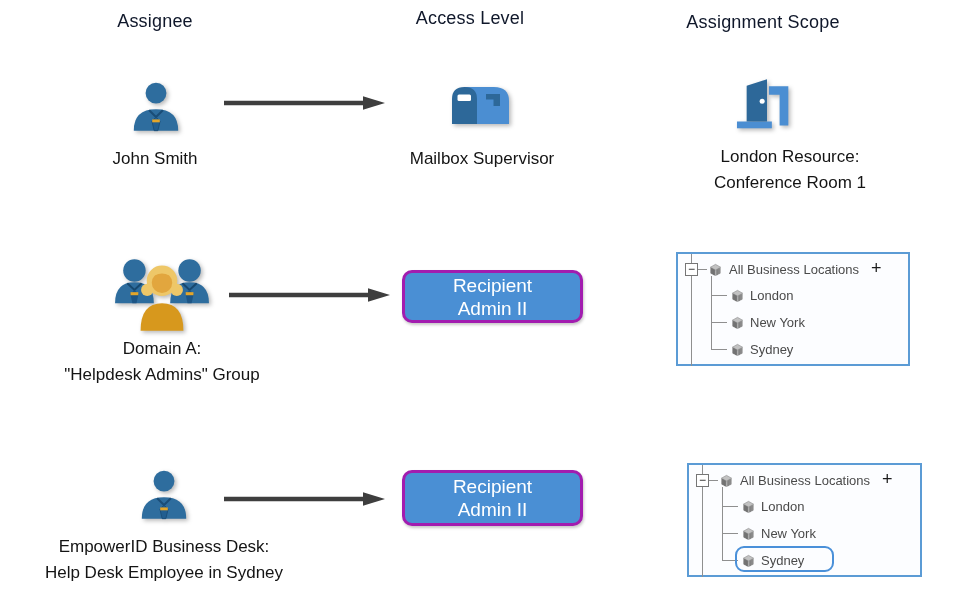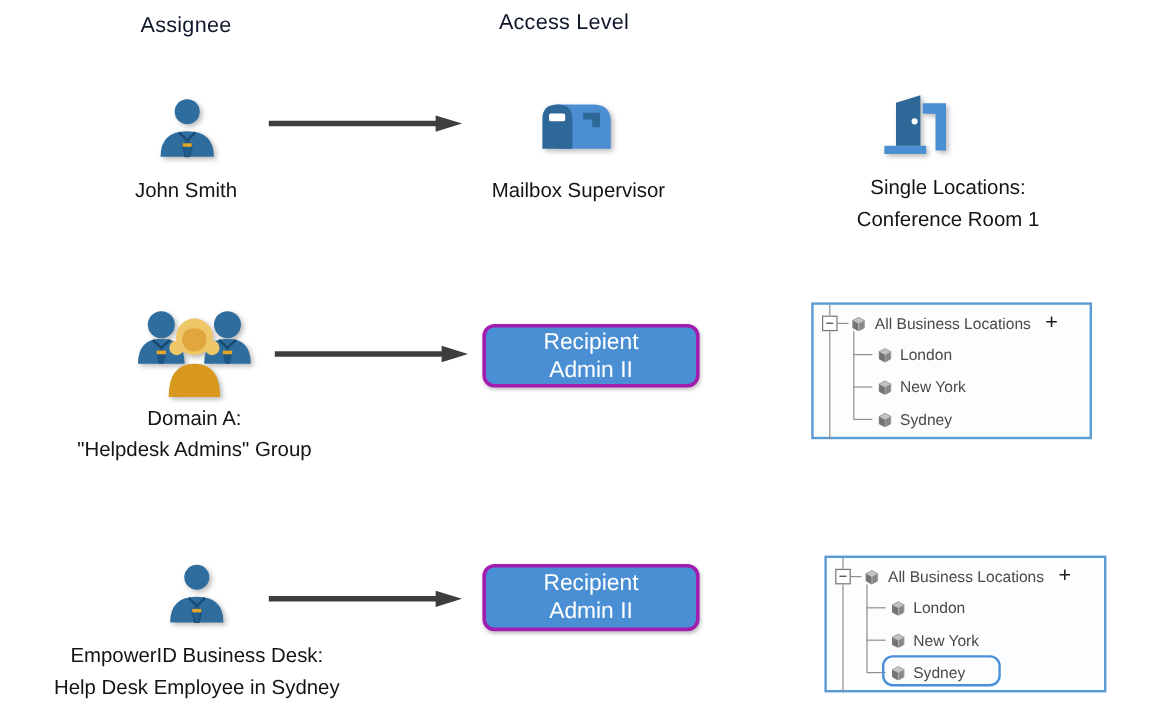--- a/index.html
+++ b/index.html
@@ -21,20 +21,21 @@
   .plus{position:absolute;font-size:18px;color:#1c1c1c;cursor:pointer;}
   .hl{position:absolute;box-sizing:border-box;border:2px solid #4a90d9;border-radius:9px;}
 </style>
 </head>
 <body>
 
 <div id="canvas">
 
   <div class="abs hdr" style="left:75px;top:11px;width:160px;">Assignee</div>
   <div class="abs hdr" style="left:390px;top:8px;width:160px;">Access Level</div>
+  <div class="abs hdr" style="left:673px;top:12px;width:180px;">Assignment Scope</div>
 
   <svg class="abs icn" style="left:127px;top:79px;" width="58" height="58" viewBox="0 0 64 64">
     <circle cx="32" cy="15.5" r="11.5" fill="#2e6d9e"></circle>
     <path d="M7.5 57 Q7.5 33.5 32 33.5 Q56.5 33.5 56.5 57 Z" fill="#2e6d9e"></path>
     <path d="M24.5 34.5 L32 42 L39.5 34.5" fill="none" stroke="#1a4d77" stroke-width="2.2"></path>
     <polygon points="32,42 36.5,46.5 34,57 30,57 27.5,46.5" fill="#215e90" stroke="#1a4d77" stroke-width="1"></polygon>
     <rect x="27.8" y="44.6" width="8.4" height="3.2" fill="#e3a62b"></rect>
   </svg>
 
   <svg class="abs" style="left:222px;top:95px;" width="165" height="16" viewBox="0 0 165 16">
@@ -52,21 +53,21 @@
   <svg class="abs icn" style="left:736px;top:75px;" width="62" height="62" viewBox="0 0 64 62">
     <rect x="1" y="47" width="36" height="7" fill="#4b8ed2"></rect>
     <polygon points="11,10 32,3.5 32,47 11,47" fill="#2d6899"></polygon>
     <circle cx="27" cy="26" r="2.6" fill="#ffffff"></circle>
     <path d="M34 15 H49.5 V51" fill="none" stroke="#4b8ed2" stroke-width="9"></path>
   </svg>
 
   <div class="abs lbl" style="left:85px;top:146px;width:140px;">John Smith</div>
   <div class="abs lbl" style="left:392px;top:146px;width:180px;">Mailbox Supervisor</div>
   <div class="abs lbl" style="left:695px;top:144px;width:190px;">
-    <div>Single Locations:</div>
+    <div>London Resource:</div>
     <div>Conference Room 1</div>
   </div>
 
   <svg class="abs icn" style="left:113px;top:253px;" width="98" height="82" viewBox="0 0 96 80">
     <circle cx="21" cy="17" r="11" fill="#2e6d9e"></circle>
     <path d="M2 49 Q2 28.5 21 28.5 Q40 28.5 40 49 Z" fill="#2e6d9e"></path>
     <path d="M14 29.5 L21 36 L28 29.5" fill="none" stroke="#17486f" stroke-width="2"></path>
     <polygon points="21,36 25,40 23,49 19,49 17,40" fill="#1d5585"></polygon>
     <rect x="17.2" y="38.2" width="7.6" height="3" fill="#e3a62b"></rect>
     <circle cx="75" cy="17" r="11" fill="#2e6d9e"></circle>

